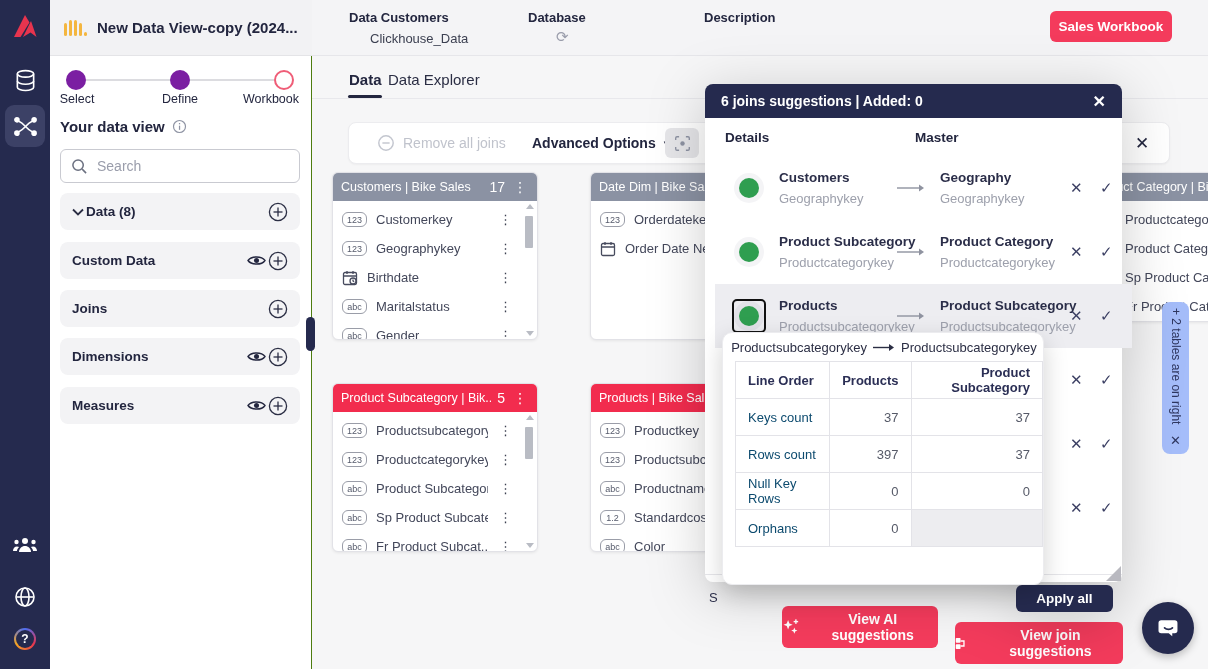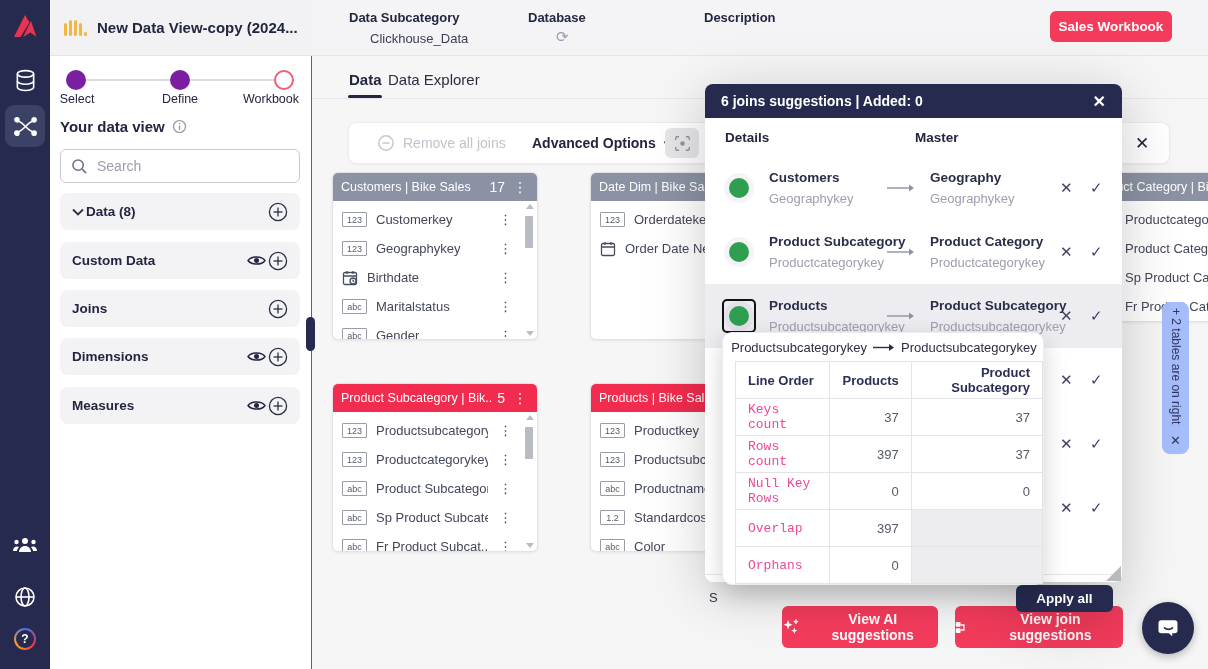--- a/index.html
+++ b/index.html
@@ -47,38 +47,38 @@
   
   .card { position:absolute; background:#fff; border:1px solid #e2e2e7; border-radius:6px; overflow:hidden; box-shadow:0 1px 3px rgba(0,0,0,.07); z-index:5; }
   .card-head { height:28px; display:flex; align-items:center; padding:0 8px; gap:6px; color:#fff; font-size:12.5px; cursor:grab; }
   .head-gray { background:#8b92a3; }
   .head-red { background:#f22c4e; }
   .card-title { flex:1; white-space:nowrap; overflow:hidden; }
   .card-count { font-size:14px; }
   .kebab { color:inherit; font-size:14px; cursor:pointer; padding:0 2px; }
   .frow { height:29px; display:flex; align-items:center; padding:0 9px; gap:9px; font-size:13px; color:#43475a; }
   .frow .kebab { color:#3c4051; margin-left:auto; margin-right:14px; font-size:13px; }
-  .badge { min-width:25px; height:15px; border:1px solid #9a9da8; border-radius:1px; font-size:9px; color:#555a6b; display:flex; align-items:center; justify-content:center; padding:0 2px; }
+  .badge { min-width:25px; height:15px; border:1px solid #9a9da8; border-radius:6px; font-size:9px; color:#555a6b; display:flex; align-items:center; justify-content:center; padding:0 2px; }
   .flabel { white-space:nowrap; overflow:hidden; }
   .csb { position:absolute; right:2px; top:31px; bottom:3px; width:11px; }
   .csb .tri-up { position:absolute; top:0; left:2px; width:0; height:0; border-left:4px solid transparent; border-right:4px solid transparent; border-bottom:5px solid #b9bcc4; }
   .csb .tri-dn { position:absolute; bottom:0; left:2px; width:0; height:0; border-left:4px solid transparent; border-right:4px solid transparent; border-top:5px solid #b9bcc4; }
   .csb .thumb { position:absolute; top:12px; left:1px; width:8px; height:32px; background:#b9bcc4; border-radius:1px; }
 
   
   .side-tab { position:absolute; left:1162px; top:302px; width:27px; height:152px; background:#a5bdfa; border-radius:8px; z-index:25; display:flex; flex-direction:column; align-items:center; justify-content:center; gap:8px; cursor:pointer; }
   .side-tab .vtext { writing-mode:vertical-rl; font-size:12px; color:#2f3760; white-space:nowrap; }
   .side-tab .vx { writing-mode:vertical-rl; font-size:13px; color:#2f3760; cursor:pointer; }
 
   
   .modal { position:absolute; left:705px; top:84px; width:417px; height:498px; z-index:50; filter:drop-shadow(0 10px 28px rgba(0,0,0,.20)); }
   .modal-head { position:absolute; left:0; top:0; width:417px; height:34px; background:#252a4e; border-radius:8px 8px 0 0; display:flex; align-items:center; padding:0 16px; color:#fff; font-size:14px; font-weight:bold; }
   .modal-body { position:absolute; left:0; top:34px; width:417px; height:464px; background:#fff; border-radius:0 0 8px 8px; }
   .mcolhead { position:absolute; top:12px; font-size:13.5px; font-weight:bold; color:#23263f; }
-  .mrow { position:absolute; left:0; width:417px; height:64px; }
+  .mrow { position:absolute; left:10px; width:417px; height:64px; }
   .mrow.hl { background:#ededf1; }
   .mdot { position:absolute; left:24px; top:22px; width:20px; height:20px; border-radius:50%; background:#2f9e50; box-shadow:0 0 0 5px rgba(40,44,80,.05); }
   .mdot-focus { position:absolute; left:17px; top:15px; width:34px; height:34px; border:2px solid #111; border-radius:5px; }
   .mtn { font-size:13.5px; font-weight:bold; color:#2b2e49; white-space:nowrap; }
   .mtk { font-size:13px; color:#9da0ac; margin-top:6px; white-space:nowrap; }
   .mcol { position:absolute; top:14px; }
   .marrow { position:absolute; left:182px; top:27px; }
   .mx, .mcheck { position:absolute; top:50%; transform:translateY(-50%); font-size:15px; color:#3b3f63; cursor:pointer; }
   .mx { left:355px; } .mcheck { left:385px; }
   .mfoot-div { position:absolute; left:0; top:456px; width:417px; height:1px; background:#e6e6ea; }
@@ -86,21 +86,21 @@
   .mpartial { position:absolute; left:4px; top:472px; font-size:13px; color:#2b2e49; }
   .resize-corner { position:absolute; right:1px; bottom:1px; width:0; height:0; border-left:15px solid transparent; border-bottom:15px solid #b9b9c0; cursor:nwse-resize; }
 
   
   .stats { position:absolute; left:722px; top:332px; width:322px; height:253px; background:#fff; border:1px solid #ececef; border-radius:10px; box-shadow:0 8px 24px rgba(0,0,0,.18); z-index:60; }
   .stats-title { position:absolute; left:0; top:7px; width:322px; text-align:center; font-size:13px; color:#2b2e44; display:flex; justify-content:center; align-items:center; gap:6px; }
   .stats table { position:absolute; left:12px; top:28px; border-collapse:collapse; table-layout:fixed; }
   .stats th, .stats td { border:1px solid #e3e3e8; font-size:13px; height:37px; padding:0 12px; }
   .stats th { color:#2b2f55; font-weight:bold; text-align:left; }
   .stats th.num, .stats td.num { text-align:right; }
-  .stats td.lbl { color:#ec4899;font-family:Liberation Mono, monospace; }
+  .stats td.lbl { color:#0c4a6e; }
   .stats td.num { color:#565a68; }
   .stats td.mut { background:#ededf0; }
 
   
   .chat { position:absolute; left:1142px; top:602px; width:52px; height:52px; border-radius:50%; background:#252a4e; z-index:70; display:flex; align-items:center; justify-content:center; cursor:pointer; box-shadow:0 3px 8px rgba(0,0,0,.25); }
 </style>
 </head>
 <body>
 
 <div id="root">
@@ -242,21 +242,21 @@
       <svg width="20" height="20" viewBox="0 0 20 20">
           <circle cx="10" cy="10" r="8.6" stroke="#2b2e44" stroke-width="1.3" fill="none"></circle>
           <line x1="10" y1="5.5" x2="10" y2="14.5" stroke="#2b2e44" stroke-width="1.3"></line>
           <line x1="5.5" y1="10" x2="14.5" y2="10" stroke="#2b2e44" stroke-width="1.3"></line>
         </svg>
     </div>
   </div>
   <div class="resize-pill"></div>
 
   <div class="top-strip"></div>
-  <div class="hlabel" style="left:349px">Data Subcategory</div>
+  <div class="hlabel" style="left:349px">Data Customers</div>
   <div class="hvalue" style="left:370px">Clickhouse_Data</div>
   <div class="hlabel" style="left:528px">Database</div>
   <div class="hvalue" style="left:556px;color:#9a9dab;font-size:15px;top:28px">⟳</div>
   <div class="hlabel" style="left:704px">Description</div>
   <button class="btn-red abs" style="left:1050px;top:11px;width:122px;height:31px;font-size:13.5px">Sales Workbook</button>
 
   <div class="tab" style="left:349px;font-weight:bold;color:#23263f">Data</div>
   <div class="tab" style="left:388px">Data Explorer</div>
   <div class="tab-underline"></div>
   <div class="tabs-divider"></div>
@@ -555,43 +555,38 @@
         <td class="lbl">Rows count</td>
         <td class="num">397</td>
         <td class="num">37</td>
       </tr>
       <tr>
         <td class="lbl">Null Key Rows</td>
         <td class="num">0</td>
         <td class="num">0</td>
       </tr>
       <tr>
-        <td class="lbl">Overlap</td>
-        <td class="num">397</td>
-        <td class="num mut"></td>
-      </tr>
-      <tr>
         <td class="lbl">Orphans</td>
         <td class="num">0</td>
         <td class="num mut"></td>
       </tr>
     </tbody>
       </table>
   </div>
 
   <button class="btn-red abs" style="left:782px;top:606px;width:156px;height:42px;font-size:14px;z-index:40">
     <svg width="18" height="18" viewBox="0 0 20 20" fill="#fff">
         <path d="M7 2l1.5 3.9L12.3 7.4 8.5 8.9 7 12.8 5.5 8.9 1.7 7.4 5.5 5.9z"></path>
         <path d="M14.2 10.5l1 2.6 2.6 1-2.6 1-1 2.6-1-2.6-2.6-1 2.6-1z"></path>
         <rect x="15.2" y="1.2" width="1.6" height="5.2"></rect>
         <rect x="13.4" y="3" width="5.2" height="1.6"></rect>
       </svg>
     <span>View AI suggestions</span>
   </button>
-  <button class="btn-red abs" style="left:955px;top:606px;width:168px;height:42px;font-size:14px;z-index:40">
+  <button class="btn-red abs" style="left:955px;top:622px;width:168px;height:42px;font-size:14px;z-index:40">
     <svg width="15" height="15" viewBox="0 0 20 20" fill="#fff">
         <rect x="1" y="2.5" width="6.5" height="6.5" rx="1"></rect>
         <rect x="1" y="11" width="6.5" height="6.5" rx="1"></rect>
         <path d="M7.5 5.7h5.5v8.6H7.5v-1.8h3.7V7.5H7.5z"></path>
       </svg>
     <span>View join suggestions</span>
   </button>
   <div class="chat">
     <svg width="25" height="25" viewBox="0 0 24 24">
         <path d="M5 4h13a2.6 2.6 0 0 1 2.6 2.6v7.3a2.6 2.6 0 0 1-2.6 2.6h-2.4v3l-3.4-3H5a2.6 2.6 0 0 1-2.6-2.6V6.6A2.6 2.6 0 0 1 5 4z" fill="#fff"></path>

